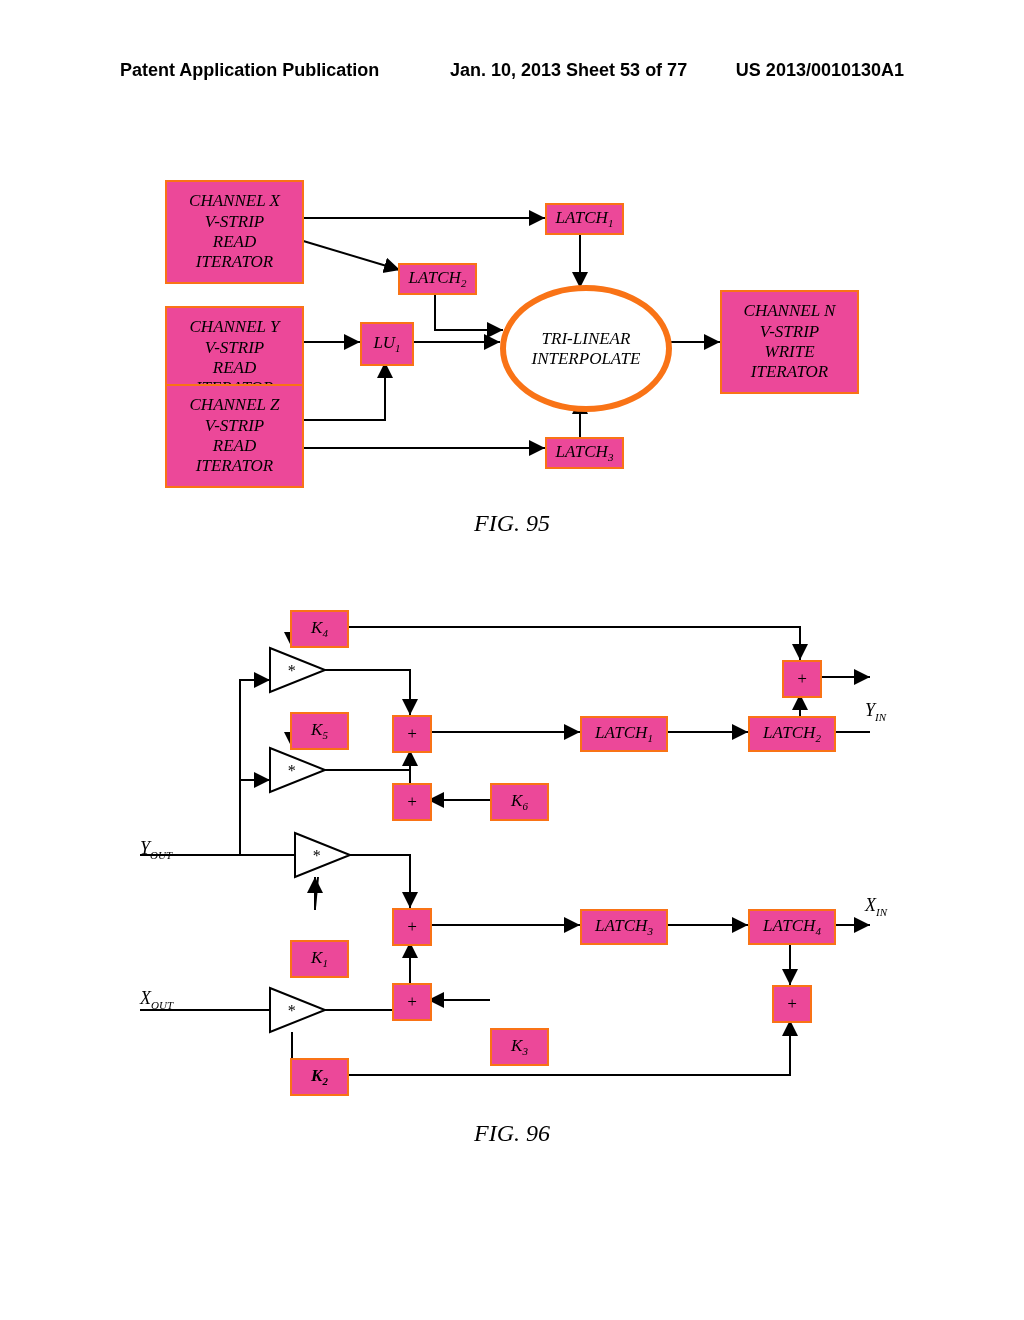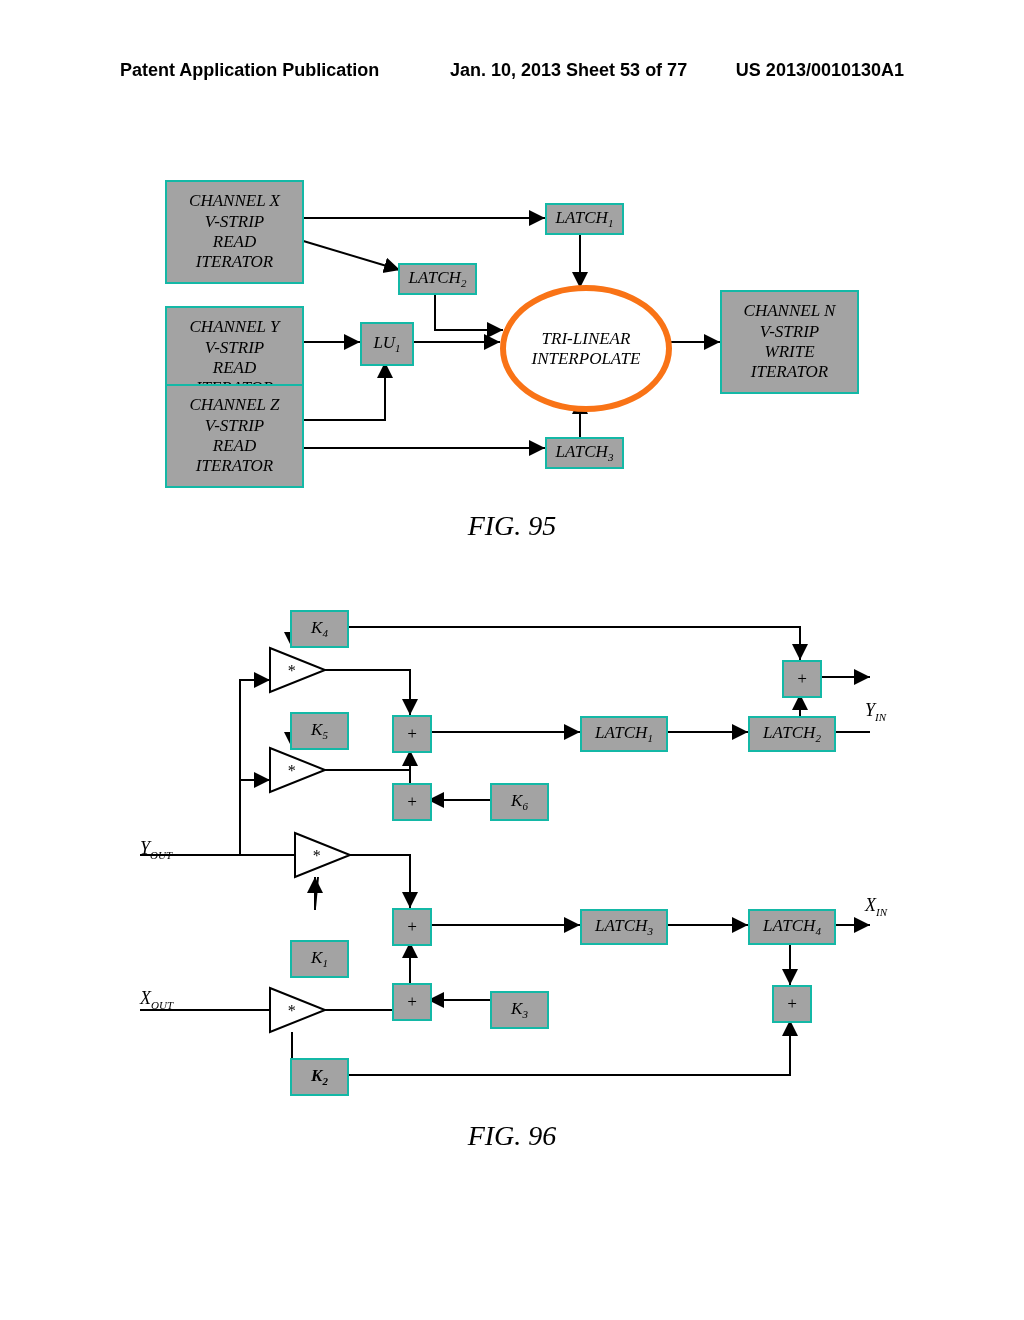--- a/index.html
+++ b/index.html
@@ -27,34 +27,34 @@
     position: absolute;
     left: 450px;
   }
   .header-right {
     position: absolute;
     right: 120px;
   }
   .figure-label {
     font-family: 'Comic Sans MS', cursive;
     font-style: italic;
-    font-size: 28px;
+    font-size: 24px;
     text-align: center;
   }
   .box {
     position: absolute;
-    border: 2px solid #14b8a6;
+    border: 2px solid #f97316;
     font-family: 'Comic Sans MS', cursive;
     font-style: italic;
     font-size: 17px;
     text-align: center;
     display: flex;
     align-items: center;
     justify-content: center;
-    background: #a3a3a3;
+    background: #ec4899;
   }
   .box-multi {
     flex-direction: column;
     line-height: 1.2;
   }
   .circle {
     position: absolute;
     border: 6px solid #f97316;
     border-radius: 50%;
     font-family: 'Comic Sans MS', cursive;
@@ -254,21 +254,21 @@
 </div>
 <div class="box" style="left:490px; top:783px; width:55px; height:34px;">
   <span><span>K</span><span class="sub">6</span></span>
 </div>
 <div class="box" style="left:290px; top:908px; width:55px; height:34px;margin-top:32px;">
   <span><span>K</span><span class="sub">1</span></span>
 </div>
 <div class="box" style="left:290px; top:1058px; width:55px; height:34px;font-weight:bold;">
   <span><span>K</span><span class="sub">2</span></span>
 </div>
-<div class="box" style="left:490px; top:991px; width:55px; height:34px;">
+<div class="box" style="left:490px; top:1028px; width:55px; height:34px;">
   <span><span>K</span><span class="sub">3</span></span>
 </div>
 
 <div class="box" style="left:580px; top:716px; width:84px; height:32px;">
   <span><span>LATCH</span><span class="sub">1</span></span>
 </div>
 <div class="box" style="left:748px; top:716px; width:84px; height:32px;">
   <span><span>LATCH</span><span class="sub">2</span></span>
 </div>
 <div class="box" style="left:580px; top:909px; width:84px; height:32px;">

